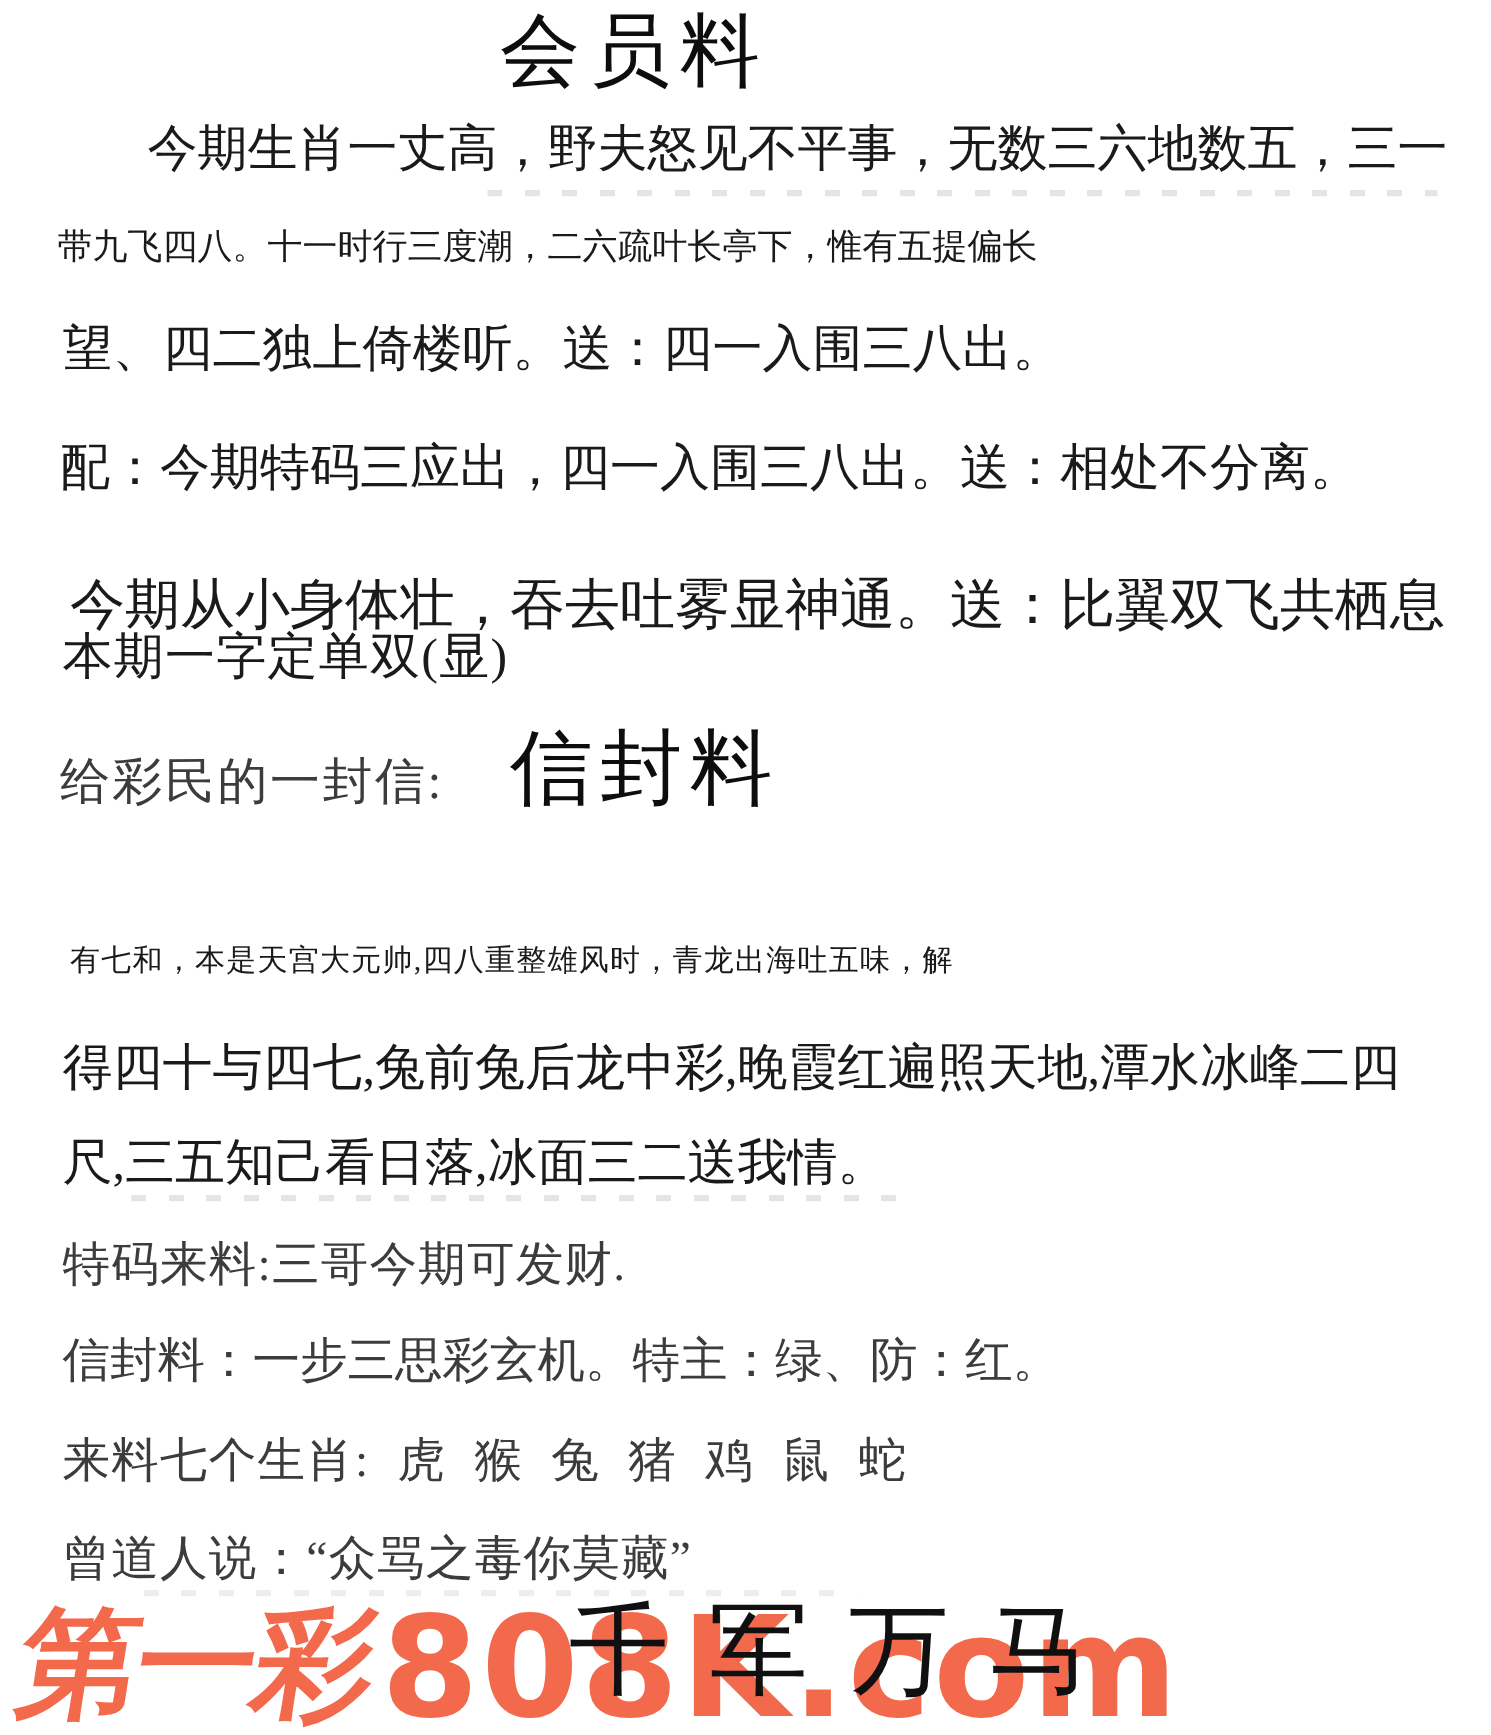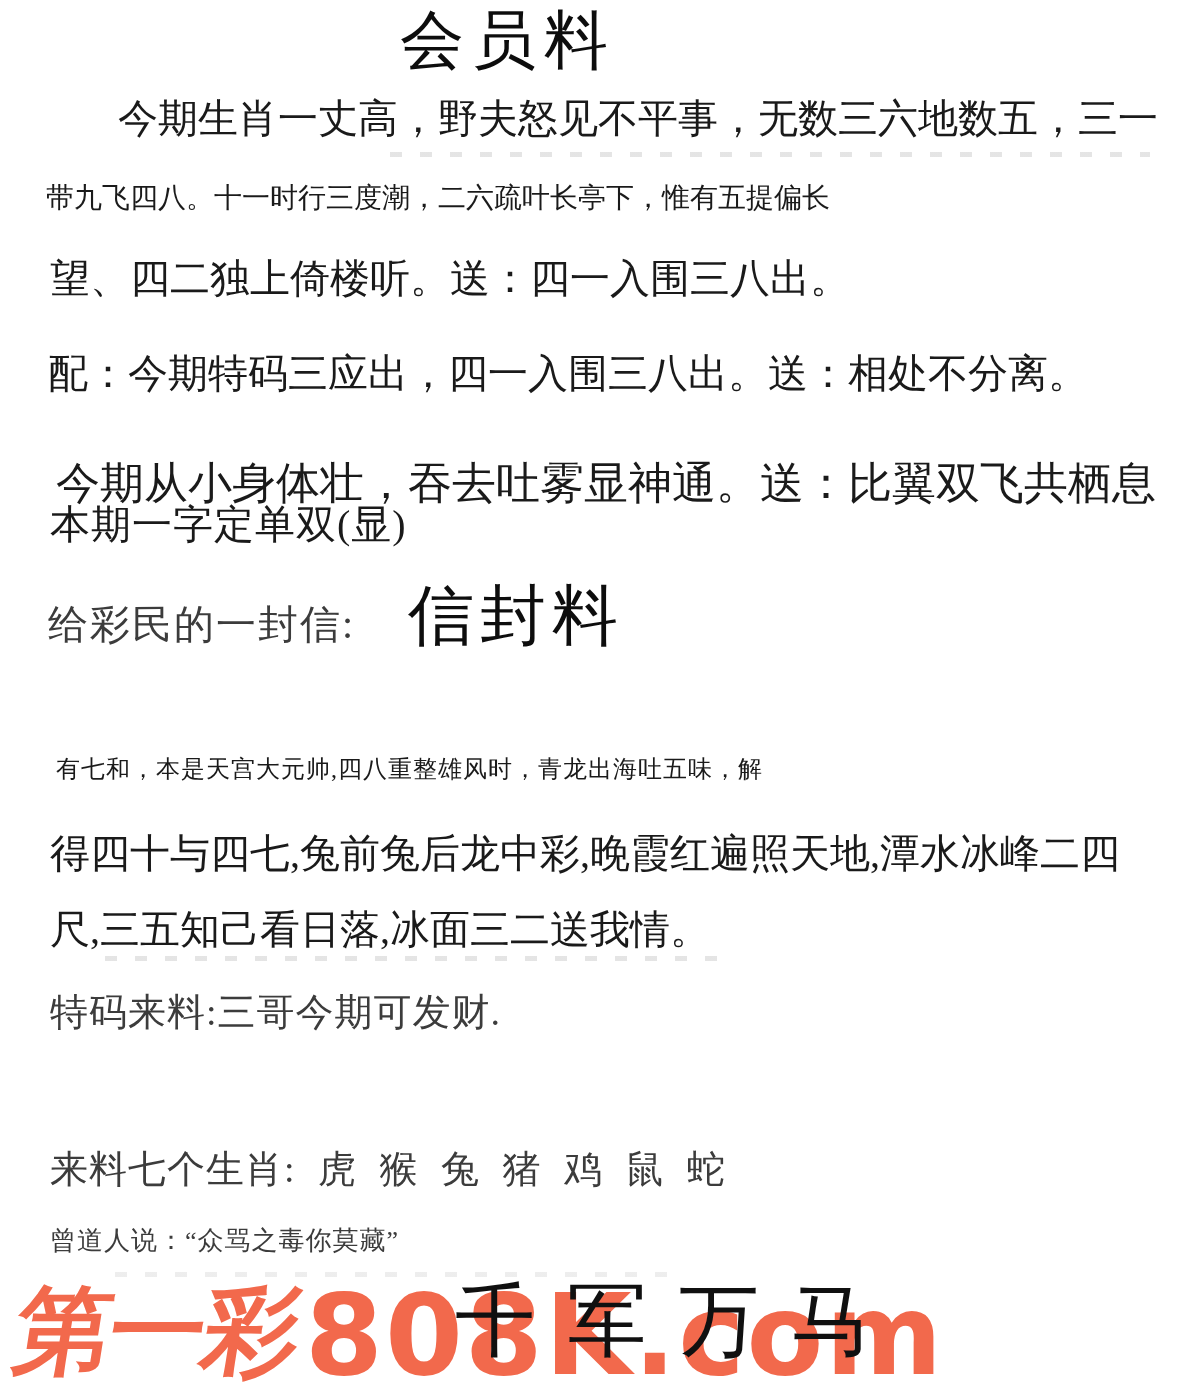--- a/index.html
+++ b/index.html
@@ -89,24 +89,25 @@
 
 
   <div class="line" style="top:756px; left:56px; font-size:24px; letter-spacing:1px;">有七和，本是天宫大元帅,四八重整雄风时，青龙出海吐五味，解</div>
 
   <div class="line" style="top:831px; left:50px; font-size:40px; letter-spacing:0px;">得四十与四七,兔前兔后龙中彩,晚霞红遍照天地,潭水冰峰二四</div>
 
   <div class="line" style="top:907px; left:50px; font-size:40px; letter-spacing:0px;">尺,三五知己看日落,冰面三二送我情。</div>
 
   <div class="line faded" style="top:991px; left:50px; font-size:38px; letter-spacing:1px;">特码来料:三哥今期可发财.</div>
 
+  <div class="line faded" style="top:1068px; left:50px; font-size:38px; letter-spacing:0px;">信封料：一步三思彩玄机。特主：绿、防：红。</div>
 
   <div class="line faded" style="top:1148px; left:50px; font-size:38px; letter-spacing:1px; word-spacing:12px;">来料七个生肖: 虎 猴 兔 猪 鸡 鼠 蛇</div>
 
-  <div class="line faded" style="top:1226px; left:50px; font-size:26px; letter-spacing:1px;text-align:right;">曾道人说：“众骂之毒你莫藏”</div>
+  <div class="line faded" style="top:1226px; left:50px; font-size:38px; letter-spacing:1px;text-align:right;">曾道人说：“众骂之毒你莫藏”</div>
 
   <div class="artifact" style="top:152px; left:390px; width:760px;"></div>
   <div class="artifact" style="top:956px; left:105px; width:630px;"></div>
   <div class="artifact" style="top:1272px; left:115px; width:570px; opacity:0.2;"></div>
 
   <div class="footer-brand-cn" style="top:1283px; left:16px; font-size:96px; letter-spacing:-2px;">第一彩</div>
 
   <div class="footer-brand-domain" style="top:1284px; left:305px; font-size:112px; letter-spacing:2px;">808K.com</div>
 
   <div class="footer-overlay" style="top:1287px; left:455px; font-size:80px; letter-spacing:32px;font-family:Liberation Mono, monospace;">千军万马</div>

